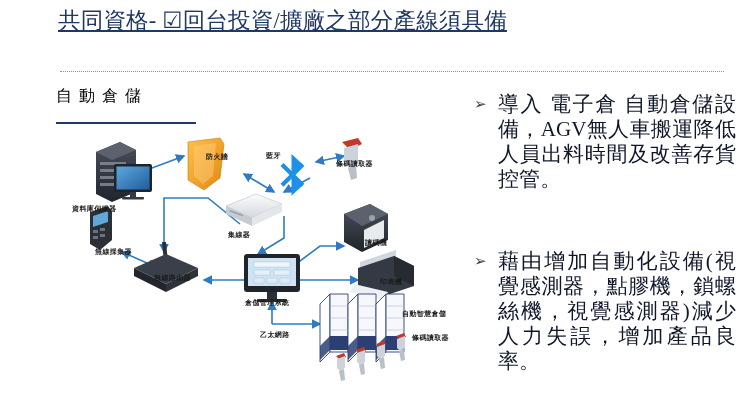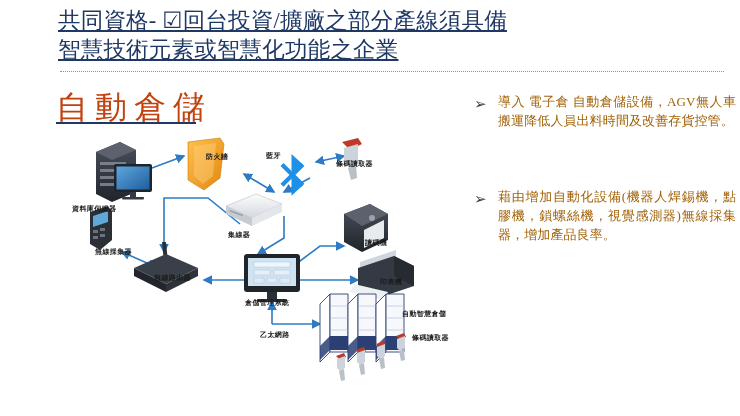--- a/index.html
+++ b/index.html
@@ -14,66 +14,65 @@
     letter-spacing:.2px;white-space:nowrap;text-decoration:underline;
   }
   .title-line{display:block;}
   .divider{
     position:absolute;left:60px;top:71px;width:664px;height:0;
     border-top:1.4px dotted #9a8f86;
   }
   
   .section-head{
     position:absolute;left:56px;top:86px;
-    color:#c2410c;font-size:32px;letter-spacing:7px;font-weight:400;
+    color:#000000;font-size:16px;letter-spacing:7px;font-weight:400;
   }
   .section-underline{
     position:absolute;left:56px;top:122px;width:140px;height:2px;background:#1F3864;
   }
   
   .bullets{position:absolute;left:474px;top:92px;width:262px;}
   .bullet{display:flex;align-items:flex-start;}
   .bullet + .bullet{margin-top:57px;}
   .bullet-marker{
     flex:0 0 auto;width:24px;color:#3b3b3b;font-size:15px;line-height:25px;
     font-family:"DejaVu Sans",sans-serif;
   }
   .bullet-text{
-    flex:1 1 auto;color:#a16207;font-size:13px;line-height:19px;
+    flex:1 1 auto;color:#0f172a;font-size:21px;line-height:25px;
     letter-spacing:.1px;text-align:justify;
   }
   
   .diagram{position:absolute;left:58px;top:134px;width:410px;height:272px;}
   .diagram svg{display:block;}
   .dlabel{
     position:absolute;color:#1a1a1a;font-size:7px;line-height:9px;
     font-family:"Liberation Sans","DejaVu Sans",sans-serif;font-weight:700;
     letter-spacing:.4px;white-space:nowrap;
   }
 </style>
 </head>
 <body>
 
 <div class="title">
   <span class="title-line">共同資格- ☑回台投資/擴廠之部分產線須具備</span>
-  <span class="title-line">智慧技術元素或智慧化功能之企業</span>
 </div>
 <div class="divider"></div>
 
 <div class="section-head">自動倉儲</div>
 <div class="section-underline"></div>
 
 <div class="bullets">
   <div class="bullet">
     <span class="bullet-marker">➢</span>
     <span class="bullet-text">導入 電子倉 自動倉儲設備，AGV無人車搬運降低人員出料時間及改善存貨控管。</span>
   </div>
   <div class="bullet">
     <span class="bullet-marker">➢</span>
-    <span class="bullet-text">藉由增加自動化設備(機器人焊錫機，點膠機，鎖螺絲機，視覺感測器)無線採集器，增加產品良率。</span>
+    <span class="bullet-text">藉由增加自動化設備(視覺感測器，點膠機，鎖螺絲機，視覺感測器)減少人力失誤，增加產品良率。</span>
   </div>
 </div>
 
 <div class="diagram">
   <svg width="410" height="272" viewBox="0 0 410 272">
     <defs>
       <marker id="ah" markerWidth="6" markerHeight="6" refX="5" refY="3" orient="auto">
         <path d="M0,0 L6,3 L0,6 z" fill="#2E7BC4"></path>
       </marker>
       <marker id="ah2" markerWidth="6" markerHeight="6" refX="1" refY="3" orient="auto">

